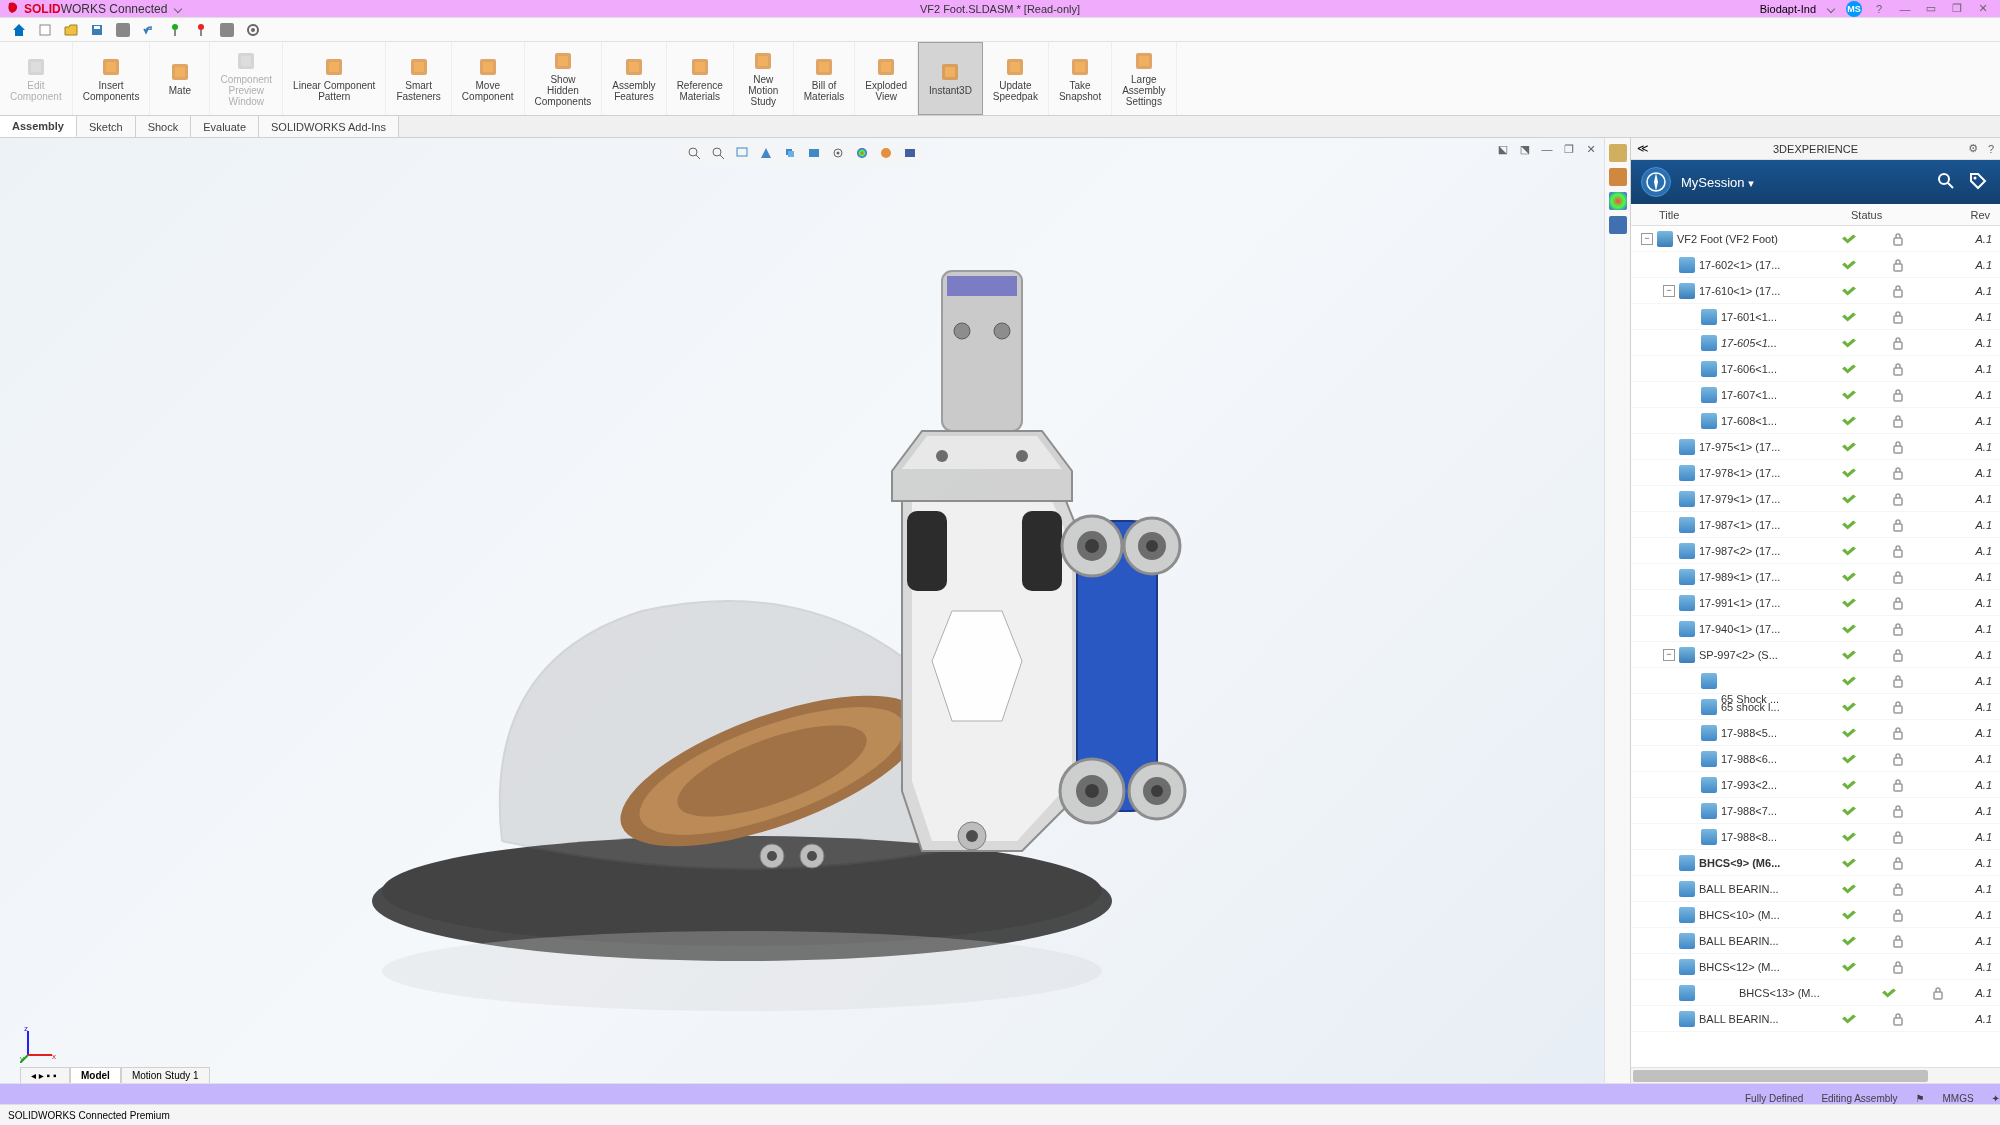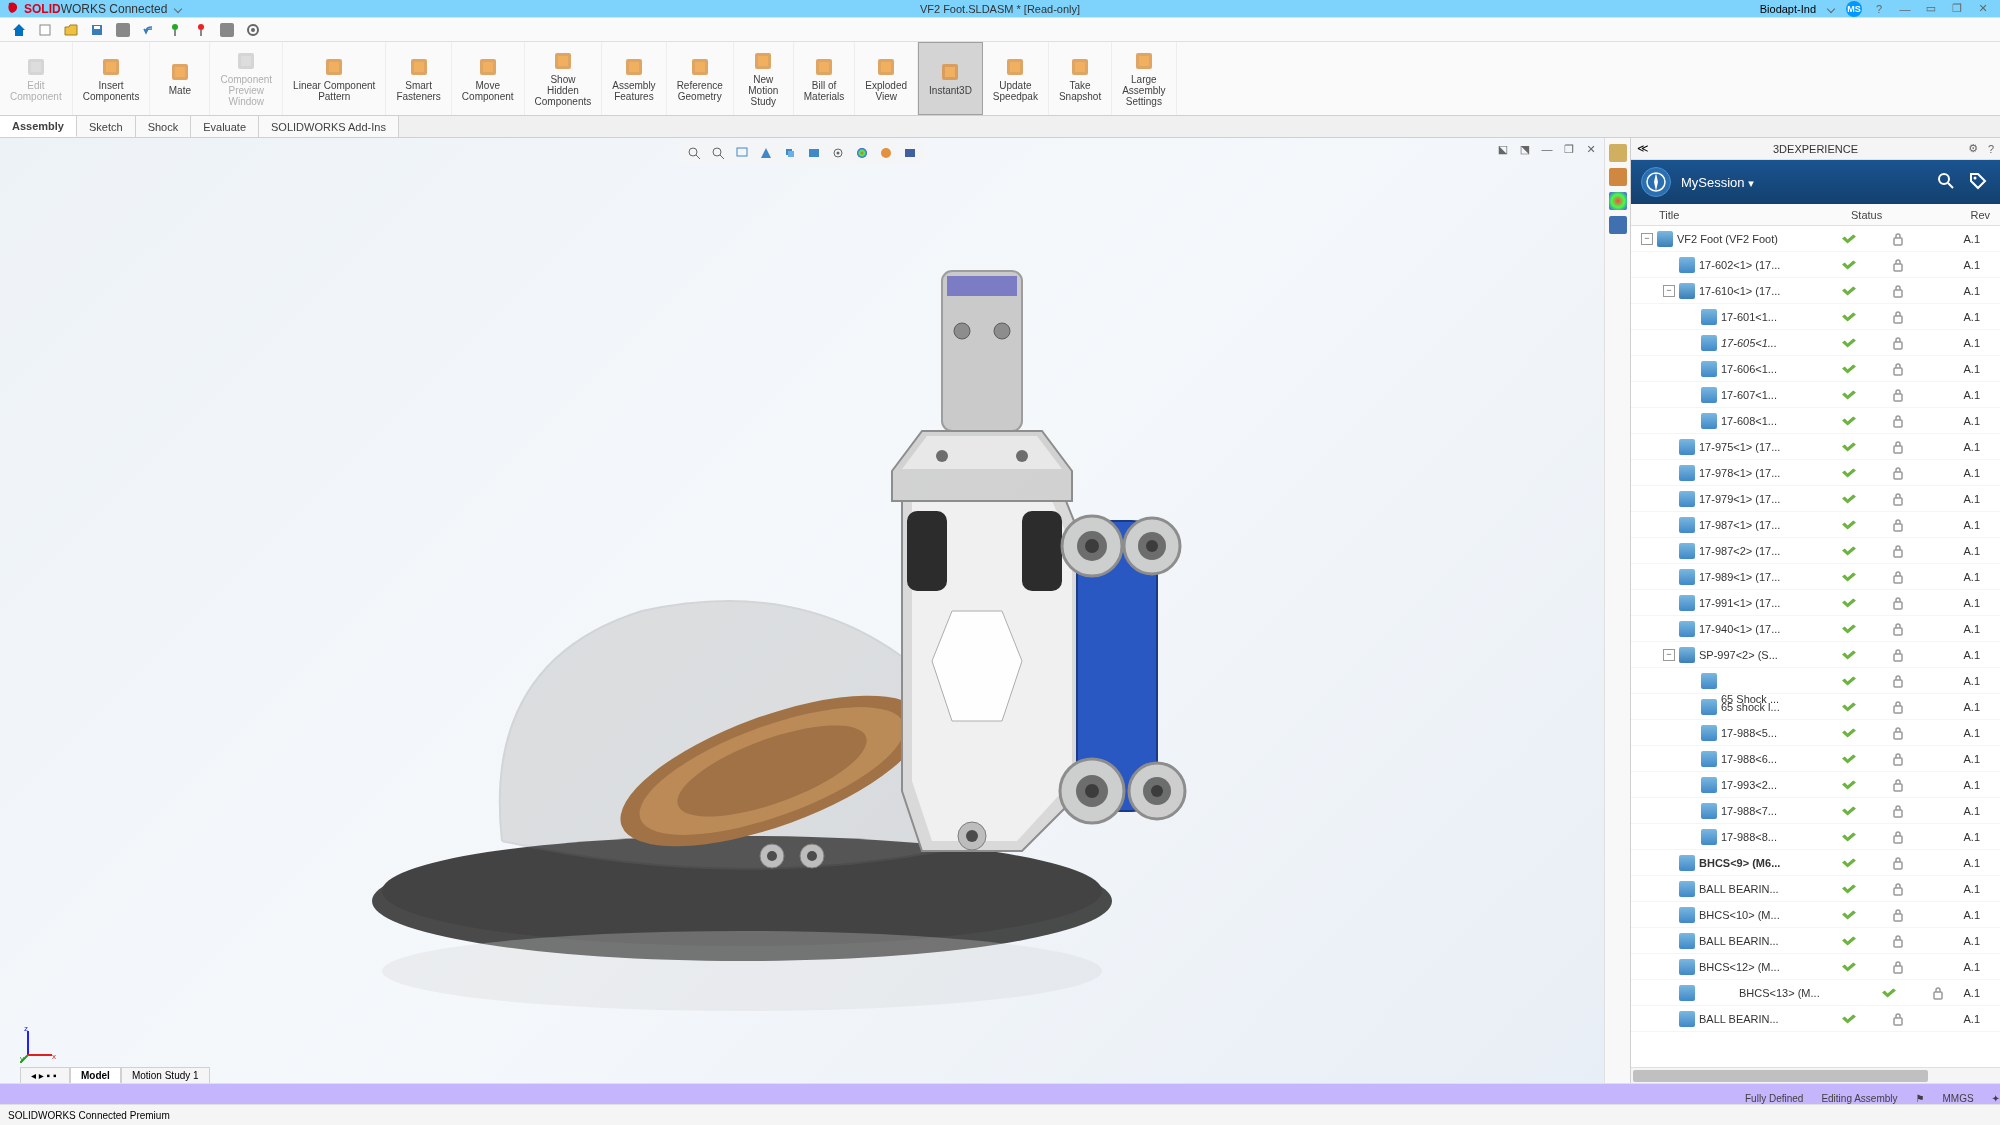--- a/index.html
+++ b/index.html
@@ -1,18 +1,18 @@
 <!DOCTYPE html>
 <html><head>
   <meta charset="utf-8">
   <style>
     * { margin: 0; padding: 0; box-sizing: border-box; }
     body { font-family: 'Segoe UI', Arial, sans-serif; font-size: 11px; background: #fff; overflow: hidden; width: 2000px; height: 1125px; }
     
-    .title-bar { height: 18px; display: flex; align-items: center; background: #7dd3fc; border-bottom: 1px solid #e0e0e0; position: relative; }
+    .title-bar { height: 18px; display: flex; align-items: center; background: #f0abfc; border-bottom: 1px solid #e0e0e0; position: relative; }
     .title-bar-left { display: flex; align-items: center; gap: 4px; padding-left: 6px; }
     .brand { font-size: 12px; color: #333; }
     .brand-red { color: #d9001b; font-weight: bold; }
     .brand-rest { color: #333; }
     .dropdown-arrow { width: 6px; height: 6px; border-right: 1px solid #666; border-bottom: 1px solid #666; transform: rotate(45deg); margin: 0 4px; }
     .title-center { position: absolute; left: 50%; transform: translateX(-50%); font-size: 11px; color: #333; }
     .title-bar-right { margin-left: auto; display: flex; align-items: center; gap: 8px; padding-right: 8px; }
     .avatar { width: 16px; height: 16px; border-radius: 50%; background: #0099ff; color: #fff; display: flex; align-items: center; justify-content: center; font-size: 9px; font-weight: bold; }
     .win-btn { width: 18px; height: 14px; display: flex; align-items: center; justify-content: center; color: #666; cursor: pointer; }
     .win-btn.close { }
@@ -70,21 +70,21 @@
     .tree-indent { display: inline-block; }
     .tree-expander { width: 12px; height: 12px; border: 1px solid #999; display: flex; align-items: center; justify-content: center; font-size: 9px; line-height: 1; cursor: pointer; margin-right: 4px; color: #555; }
     .tree-expander-spacer { width: 16px; }
     .tree-icon { width: 16px; height: 16px; margin-right: 4px; flex-shrink: 0; }
     .tree-icon.asm { background: linear-gradient(#7ab8e0, #3a7eb8); border-radius: 2px; }
     .tree-icon.part { background: linear-gradient(#7ab8e0, #4088c8); border-radius: 2px; }
     .tree-label { width: 120px; overflow: hidden; text-overflow: ellipsis; white-space: nowrap; }
     .tree-status { width: 50px; display: flex; align-items: center; }
     .status-check { width: 14px; height: 10px; background: #6db33f; clip-path: polygon(0 50%, 20% 30%, 40% 60%, 80% 10%, 100% 30%, 40% 100%); }
     .tree-lock { width: 30px; display: flex; align-items: center; }
-    .tree-rev { flex: 1; text-align: right; padding-right: 20px; font-size: 11px; }
+    .tree-rev { flex: 1; text-align: right; padding-right: 8px; font-size: 11px; font-style: italic; }
     .tree-scroll-x { height: 16px; border-top: 1px solid #e0e0e0; background: #f5f5f5; position: relative; }
     .scroll-thumb { position: absolute; left: 2px; top: 2px; width: 80%; height: 12px; background: #c0c0c0; border-radius: 2px; }
     
     .bottom-bar1 { height: 21px; display: flex; align-items: flex-end; background: #c4b5fd; border-top: 1px solid #e0e0e0; font-size: 10px; }
     .bottom-bar2 { height: 21px; display: flex; align-items: center; background: #f5f5f5; border-top: 1px solid #e0e0e0; font-size: 10px; padding: 0 8px; }
     .status-right { margin-left: auto; display: flex; gap: 18px; color: #404040; }
     
     .svg-icon { width: 100%; height: 100%; }
   </style>
 </head>
@@ -257,21 +257,21 @@
 Features</div>
     </div>
     <div class="ribbon-btn">
       <div class="ribbon-icon">
         <svg width="22" height="22">
           <rect x="3" y="3" width="16" height="16" rx="2" fill="#d89040" opacity="0.8"></rect>
           <rect x="6" y="6" width="10" height="10" fill="#f0b060"></rect>
         </svg>
       </div>
       <div class="ribbon-label">Reference
-Geometry</div>
+Materials</div>
     </div>
     <div class="ribbon-btn">
       <div class="ribbon-icon">
         <svg width="22" height="22">
           <rect x="3" y="3" width="16" height="16" rx="2" fill="#d89040" opacity="0.8"></rect>
           <rect x="6" y="6" width="10" height="10" fill="#f0b060"></rect>
         </svg>
       </div>
       <div class="ribbon-label">New
 Motion

